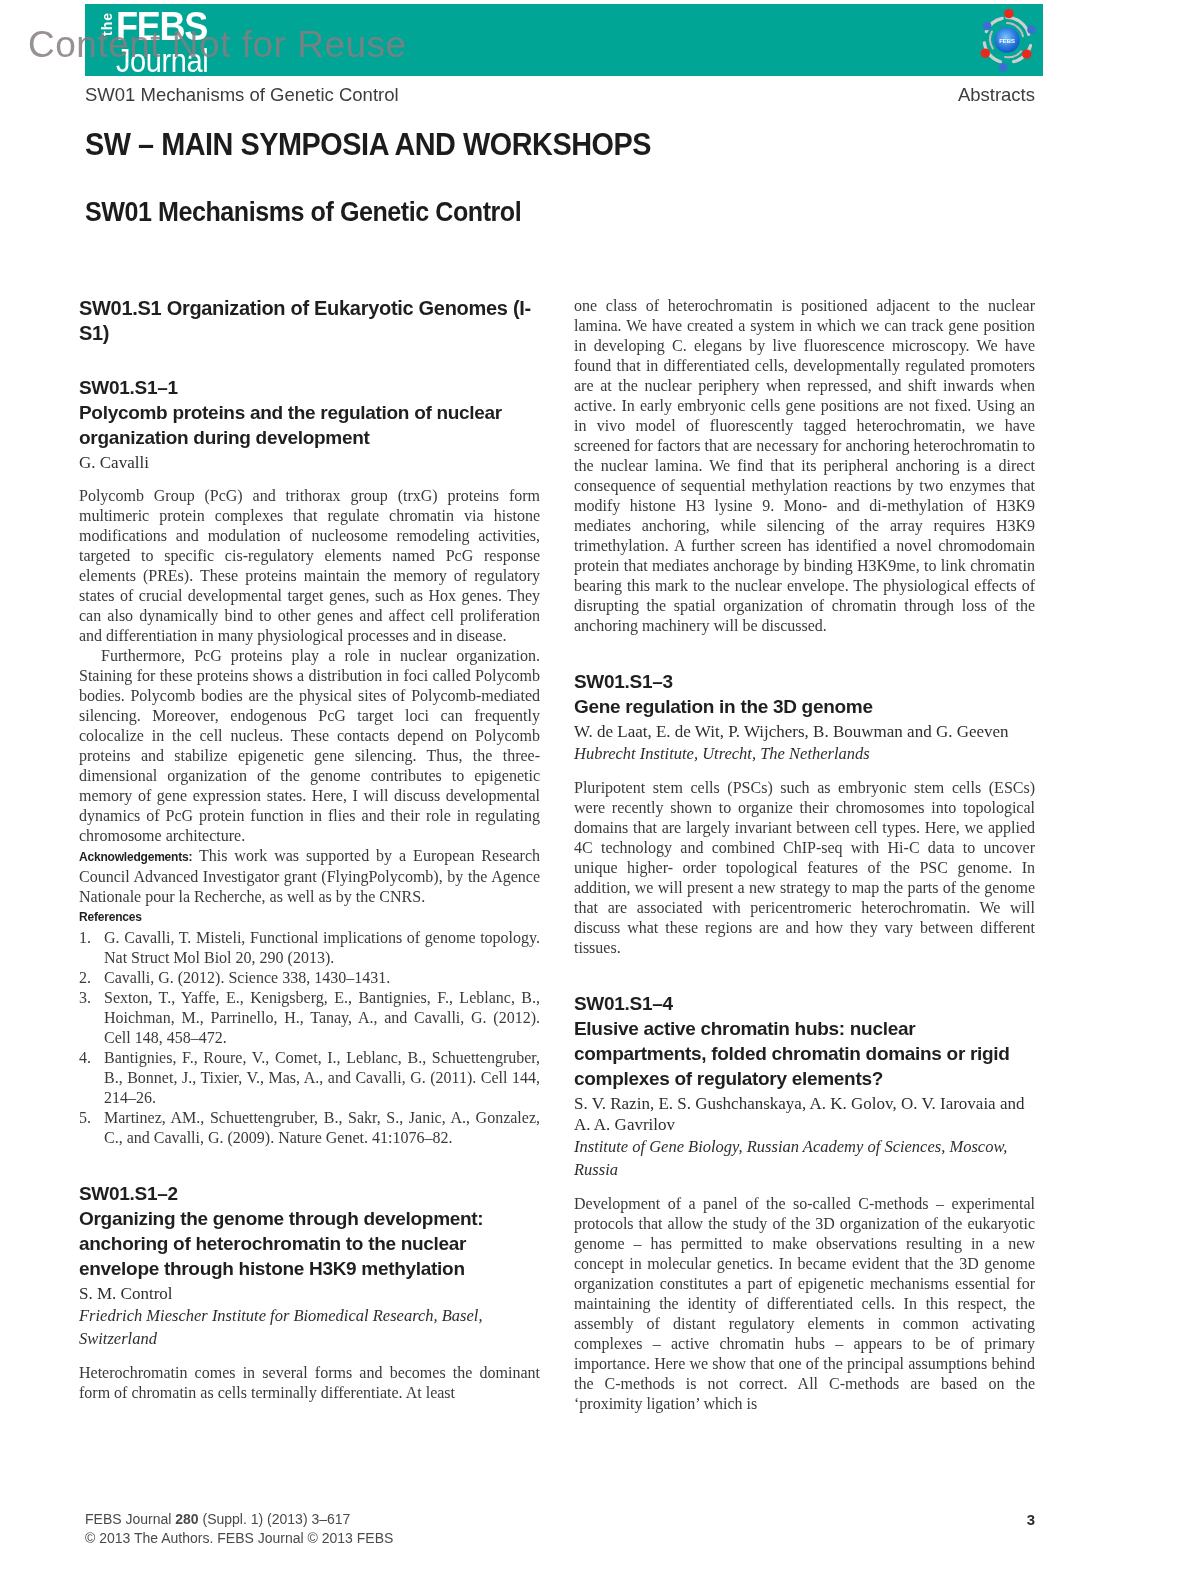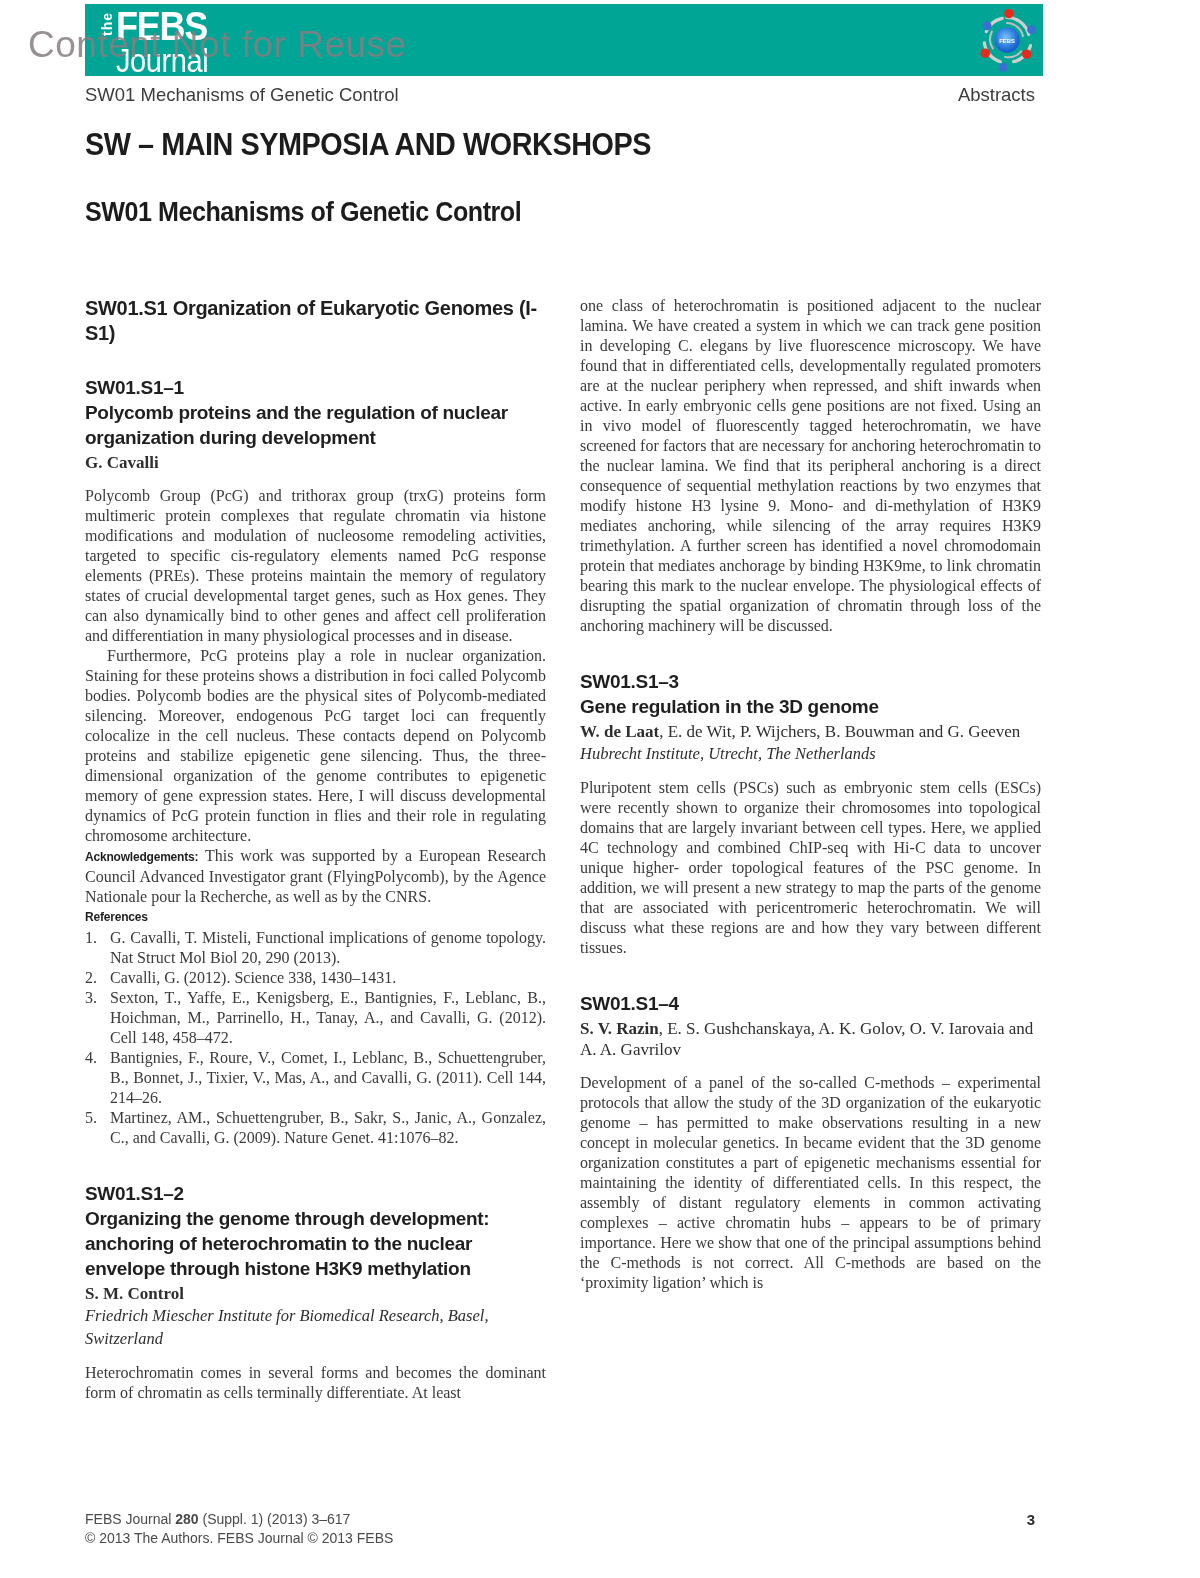--- a/index.html
+++ b/index.html
@@ -32,31 +32,31 @@
 
   
   .h1 { position:absolute; left:85px; top:127px; z-index:2;
         font-family:"Liberation Sans", sans-serif; font-weight:bold; font-size:31px;
         color:#1c1c1c; letter-spacing:-0.5px; transform:scaleX(0.93); transform-origin:left top; }
   .h2 { position:absolute; left:85px; top:197px; z-index:2;
         font-family:"Liberation Sans", sans-serif; font-weight:bold; font-size:27px;
         color:#1c1c1c; letter-spacing:-0.5px; transform:scaleX(0.93); transform-origin:left top; }
 
   
-  .columns { position:absolute; left:85px; top:296px; width:956px; display:flex; gap:34px; z-index:2;justify-content:center; }
+  .columns { position:absolute; left:79px; top:296px; width:956px; display:flex; gap:34px; z-index:2;justify-content:center; }
   .col { width:461px; }
 
   .session-heading { font-family:"Liberation Sans", sans-serif; font-weight:bold; font-size:20px;
                      line-height:25px; color:#1f1f1f; letter-spacing:-0.3px; margin-bottom:30px; }
   .abs-code { font-family:"Liberation Sans", sans-serif; font-weight:bold; font-size:19px;
               line-height:24px; color:#1f1f1f; letter-spacing:-0.3px; }
   .abs-title { font-family:"Liberation Sans", sans-serif; font-weight:bold; font-size:19px;
                line-height:25px; color:#1f1f1f; letter-spacing:-0.3px; }
   .authors { font-size:17px; line-height:21px; color:#2e2e2e; margin-top:2px; }
-  .authors .bold { font-weight:bold; }
+  .authors .bold { font-weight:normal; }
   .affil { font-style:italic; font-size:16.5px; line-height:23px; color:#2e2e2e; }
   p.body { font-size:16px; line-height:20px; text-align:justify; color:#3a3a3a; }
   p.body.first { margin-top:13px; }
   p.body.indent { text-indent:22px; }
   .ack-label, .ref-label { font-family:"Liberation Sans", sans-serif; font-weight:bold;
                            font-size:12px; color:#1f1f1f; letter-spacing:-0.2px; }
   .ref-label { display:block; line-height:21px; }
   ol.refs { list-style:none; counter-reset:refc; }
   ol.refs li { counter-increment:refc; position:relative; padding-left:25px;
                font-size:16px; line-height:20px; text-align:justify; color:#3a3a3a; }
@@ -168,21 +168,23 @@
       <div class="abstract spaced">
         <div class="abs-code">SW01.S1–3</div>
         <div class="abs-title">Gene regulation in the 3D genome</div>
         <div class="authors"><span class="bold">W. de Laat</span><span>, E. de Wit, P. Wijchers, B. Bouwman and G. Geeven</span></div>
         <div class="affil">Hubrecht Institute, Utrecht, The Netherlands</div>
         <p class="body first">Pluripotent stem cells (PSCs) such as embryonic stem cells (ESCs) were recently shown to organize their chromosomes into topological domains that are largely invariant between cell types. Here, we applied 4C technology and combined ChIP-seq with Hi-C data to uncover unique higher- order topological features of the PSC genome. In addition, we will present a new strategy to map the parts of the genome that are associated with pericentromeric heterochromatin. We will discuss what these regions are and how they vary between different tissues.</p>
       </div>
 
       <div class="abstract spaced">
         <div class="abs-code">SW01.S1–4</div>
+        <div class="abs-title">Elusive active chromatin hubs: nuclear compartments, folded chromatin domains or rigid complexes of regulatory elements?</div>
         <div class="authors"><span class="bold">S. V. Razin</span><span>, E. S. Gushchanskaya, A. K. Golov, O. V. Iarovaia and A. A. Gavrilov</span></div>
+        <div class="affil">Institute of Gene Biology, Russian Academy of Sciences, Moscow, Russia</div>
         <p class="body first">Development of a panel of the so-called C-methods – experimental protocols that allow the study of the 3D organization of the eukaryotic genome – has permitted to make observations resulting in a new concept in molecular genetics. In became evident that the 3D genome organization constitutes a part of epigenetic mechanisms essential for maintaining the identity of differentiated cells. In this respect, the assembly of distant regulatory elements in common activating complexes – active chromatin hubs – appears to be of primary importance. Here we show that one of the principal assumptions behind the C-methods is not correct. All C-methods are based on the ‘proximity ligation’ which is</p>
       </div>
     </div>
   </div>
 
   <div class="footer">
     <div>
       <div><span>FEBS Journal</span>
         <span class="vol">280</span>
         <span>(Suppl. 1) (2013) 3–617</span></div>

